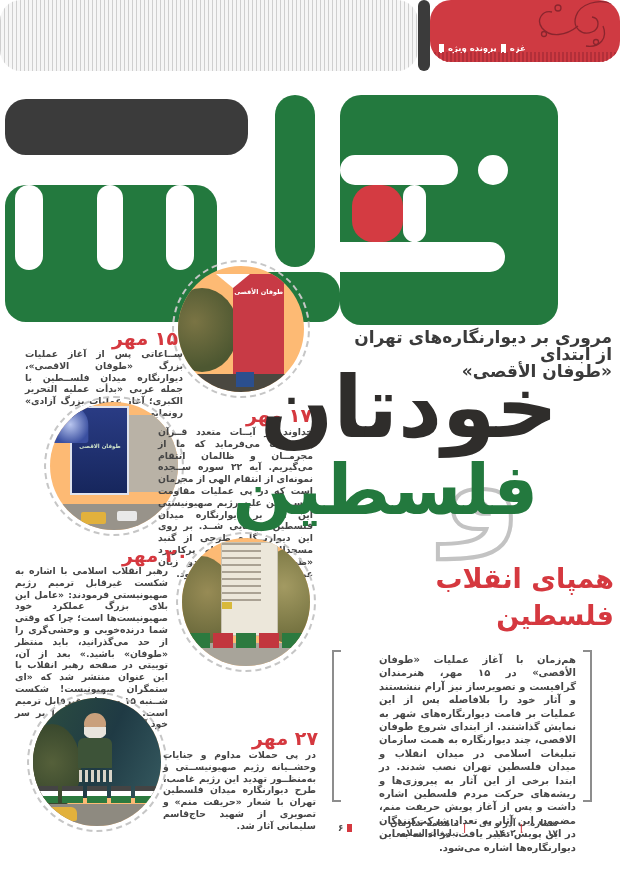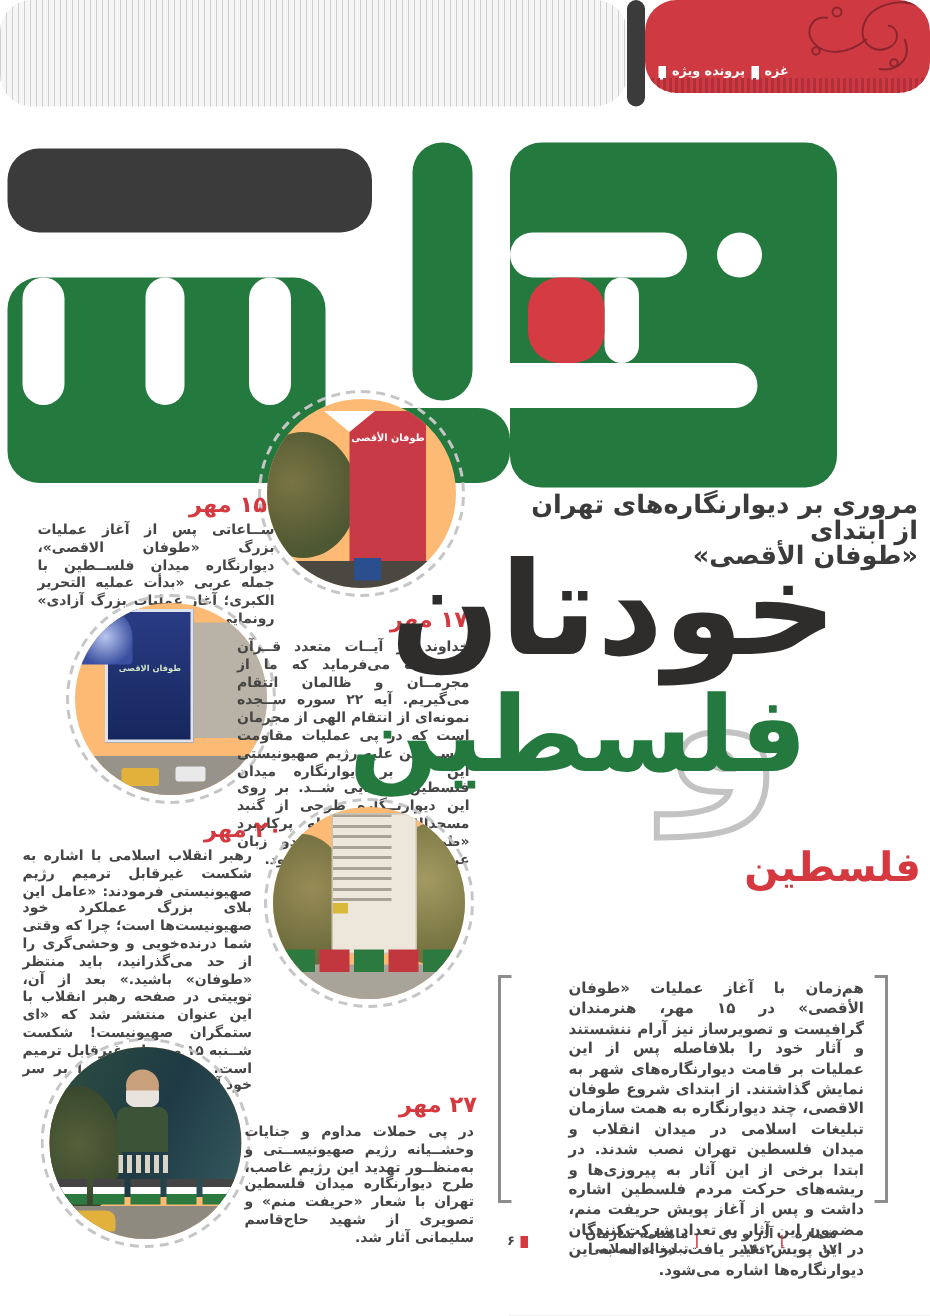--- a/index.html
+++ b/index.html
@@ -74,21 +74,21 @@
   .bracket.l { left:0;  border-left:2px solid #8d8d8d;  border-top:2px solid #8d8d8d; border-bottom:2px solid #8d8d8d; }
   .bracket.r { right:0; border-right:2px solid #8d8d8d; border-top:2px solid #8d8d8d; border-bottom:2px solid #8d8d8d; }
   .intro-text {
     margin:3px 16px 0 16px; direction:rtl; text-align:justify;
     font-size:10px; line-height:13.4px; font-weight:bold; color:#474747;
   }
 
   
   .t-date {
     position:absolute; direction:rtl; text-align:right;
-    font-size:15px; font-weight:bold; color:#d5383f;
+    font-size:19px; font-weight:bold; color:#d5383f;
   }
   .t-text {
     position:absolute; direction:rtl; text-align:justify;
     font-size:9.3px; line-height:11.8px; font-weight:bold; color:#454545;
   }
   .photo {
     position:absolute; border-radius:50%; overflow:hidden;
     outline:2px dashed #c6c6c6; outline-offset:4px; background:#fdba74;
   }
   .photo > div { position:absolute; }
@@ -201,20 +201,21 @@
   </div>
 
   <div class="abs kicker">
     <div>مروری بر دیوارنگاره‌های تهران از ابتدای</div>
     <div>«طوفان الأقصی»</div>
   </div>
   <div class="abs title-w1">خودتان</div>
   <div class="abs title-waw">و</div>
   <div class="abs title-w2">فلسطین</div>
   <div class="abs subtitle">
+    <div>همپای انقلاب</div>
     <div>فلسطین</div>
   </div>
 
   <div class="abs intro-wrap">
     <div class="bracket l"></div>
     <div class="bracket r"></div>
     <div class="intro-text">هم‌زمان با آغاز عملیات «طوفان الأقصی» در ۱۵ مهر، هنرمندان گرافیست و تصویرساز نیز آرام ننشستند و آثار خود را بلافاصله پس از این عملیات بر قامت دیوارنگاره‌های شهر به نمایش گذاشتند. از ابتدای شروع طوفان الاقصی، چند دیوارنگاره به همت سازمان تبلیغات اسلامی در میدان انقلاب و میدان فلسطین تهران نصب شدند. در ابتدا برخی از این آثار به پیروزی‌ها و ریشه‌های حرکت مردم فلسطین اشاره داشت و پس از آغاز پویش حریفت منم، مضمون این آثار به تعداد شرکت‌کنندگان در این پویش تغییر یافت. در ادامه به این دیوارنگاره‌ها اشاره می‌شود.</div>
   </div>
 
   <div class="photo" style="left:178px; top:266px; width:126px; height:126px;">

